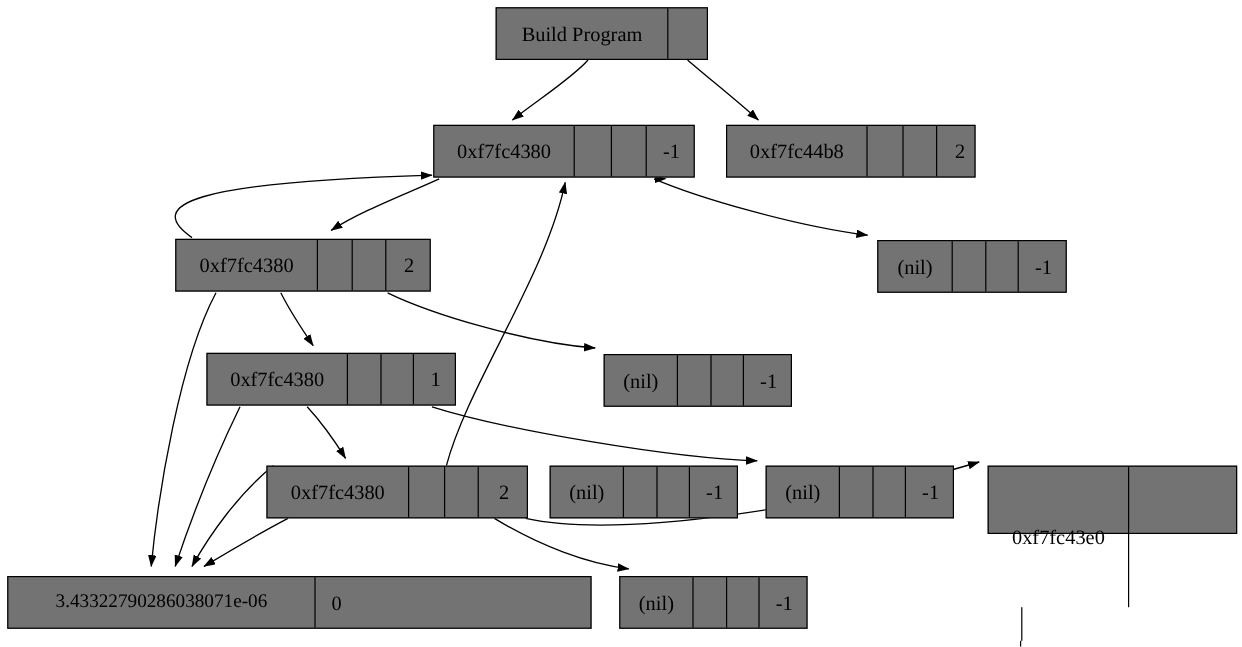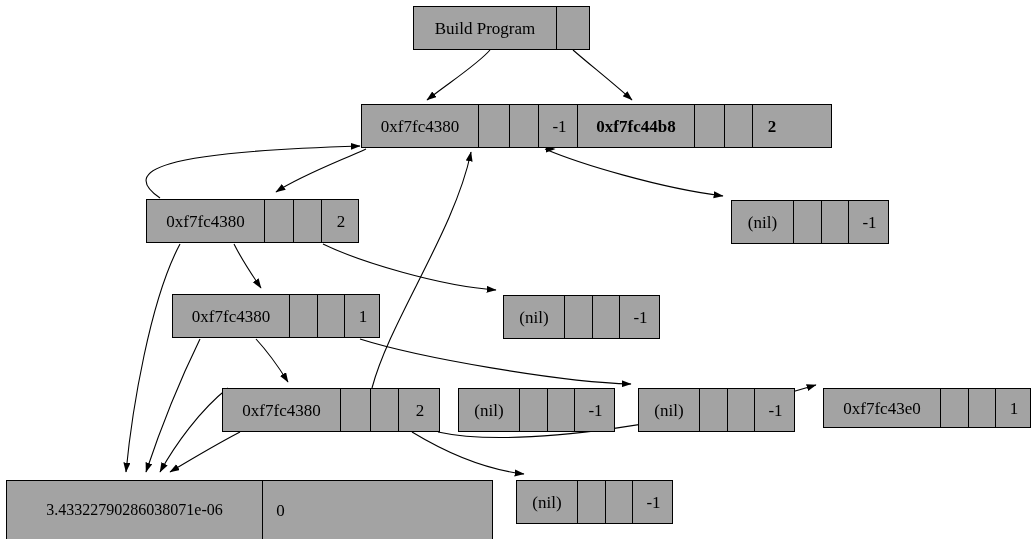--- a/index.html
+++ b/index.html
@@ -13,21 +13,21 @@
   }
   svg#edges{
     position:absolute;left:0;top:0;width:1035px;height:539px;
     pointer-events:none;
   }
   .node{
     position:absolute;
     display:flex;
     box-sizing:border-box;
     border:1px solid #000000;
-    background:#a3a3a3;
+    background:#737373;
     z-index:2;
   }
   .cell{
     box-sizing:border-box;
     display:flex;
     align-items:center;
     justify-content:center;
     border-right:1px solid #000000;
     font-size:17px;
     color:#000000;
@@ -74,21 +74,21 @@
       <div class="node" style="left: 413px; top: 6px; width: 177px; height: 44px;">
         <div class="cell" style="width: 143px; flex: 0 0 143px;">Build Program</div>
         <div class="cell" style="width: 34px; flex: 0 0 34px;"></div>
       </div>
       <div class="node" style="left: 361px; top: 104px; width: 218px; height: 44px;">
         <div class="cell" style="width: 117px; flex: 0 0 117px;">0xf7fc4380</div>
         <div class="cell" style="width: 31px; flex: 0 0 31px;"></div>
         <div class="cell" style="width: 29px; flex: 0 0 29px;"></div>
         <div class="cell" style="width: 41px; flex: 0 0 41px;">-1</div>
       </div>
-      <div class="node" style="left: 577px; top: 104px; width: 255px; height: 44px; font-weight: bold;">
+      <div class="node" style="left: 605px; top: 104px; width: 208px; height: 44px;">
         <div class="cell" style="width: 117px; flex: 0 0 117px;">0xf7fc44b8</div>
         <div class="cell" style="width: 30px; flex: 0 0 30px;"></div>
         <div class="cell" style="width: 28px; flex: 0 0 28px;"></div>
         <div class="cell" style="width: 38px; flex: 0 0 38px;">2</div>
       </div>
       <div class="node" style="left: 146px; top: 199px; width: 213px; height: 44px;">
         <div class="cell" style="width: 118px; flex: 0 0 118px;">0xf7fc4380</div>
         <div class="cell" style="width: 29px; flex: 0 0 29px;"></div>
         <div class="cell" style="width: 28px; flex: 0 0 28px;"></div>
         <div class="cell" style="width: 38px; flex: 0 0 38px;">2</div>
@@ -122,27 +122,27 @@
         <div class="cell" style="width: 28px; flex: 0 0 28px;"></div>
         <div class="cell" style="width: 27px; flex: 0 0 27px;"></div>
         <div class="cell" style="width: 41px; flex: 0 0 41px;">-1</div>
       </div>
       <div class="node" style="left: 638px; top: 388px; width: 157px; height: 44px;">
         <div class="cell" style="width: 61px; flex: 0 0 61px;">(nil)</div>
         <div class="cell" style="width: 28px; flex: 0 0 28px;"></div>
         <div class="cell" style="width: 27px; flex: 0 0 27px;"></div>
         <div class="cell" style="width: 41px; flex: 0 0 41px;">-1</div>
       </div>
-      <div class="node" style="left: 823px; top: 388px; width: 208px; height: 40px;">
+      <div class="node" style="left: 823px; top: 388px; width: 208px; height: 57px; flex-direction: column;">
         <div class="cell" style="width: 117px; flex: 0 0 117px;">0xf7fc43e0</div>
         <div class="cell" style="width: 28px; flex: 0 0 28px;"></div>
         <div class="cell" style="width: 27px; flex: 0 0 27px;"></div>
         <div class="cell" style="width: 36px; flex: 0 0 36px;">1</div>
       </div>
-      <div class="node" style="left: 6px; top: 480px; width: 487px; height: 60px;">
+      <div class="node" style="left: 6px; top: 480px; width: 487px; height: 44px;">
         <div class="cell small" style="width: 256px; flex: 0 0 256px;">3.43322790286038071e-06</div>
         <div class="cell" style="width: 35px; flex: 0 0 35px;">0</div>
       </div>
       <div class="node" style="left: 516px; top: 480px; width: 157px; height: 44px;">
         <div class="cell" style="width: 61px; flex: 0 0 61px;">(nil)</div>
         <div class="cell" style="width: 28px; flex: 0 0 28px;"></div>
         <div class="cell" style="width: 27px; flex: 0 0 27px;"></div>
         <div class="cell" style="width: 41px; flex: 0 0 41px;">-1</div>
       </div>
     </div>

